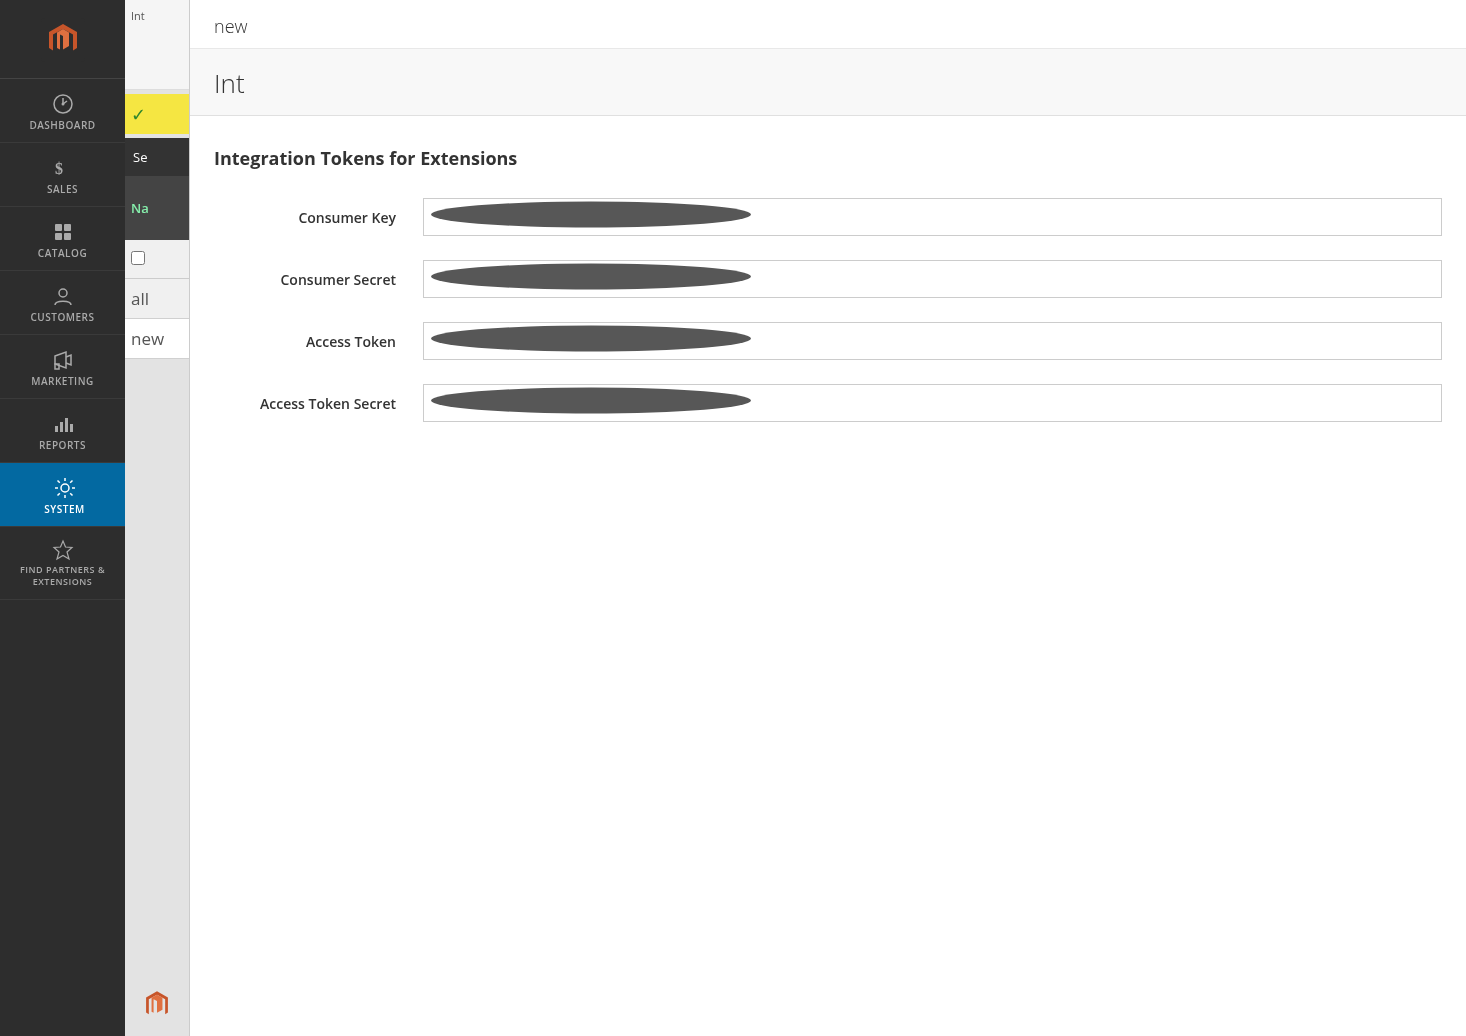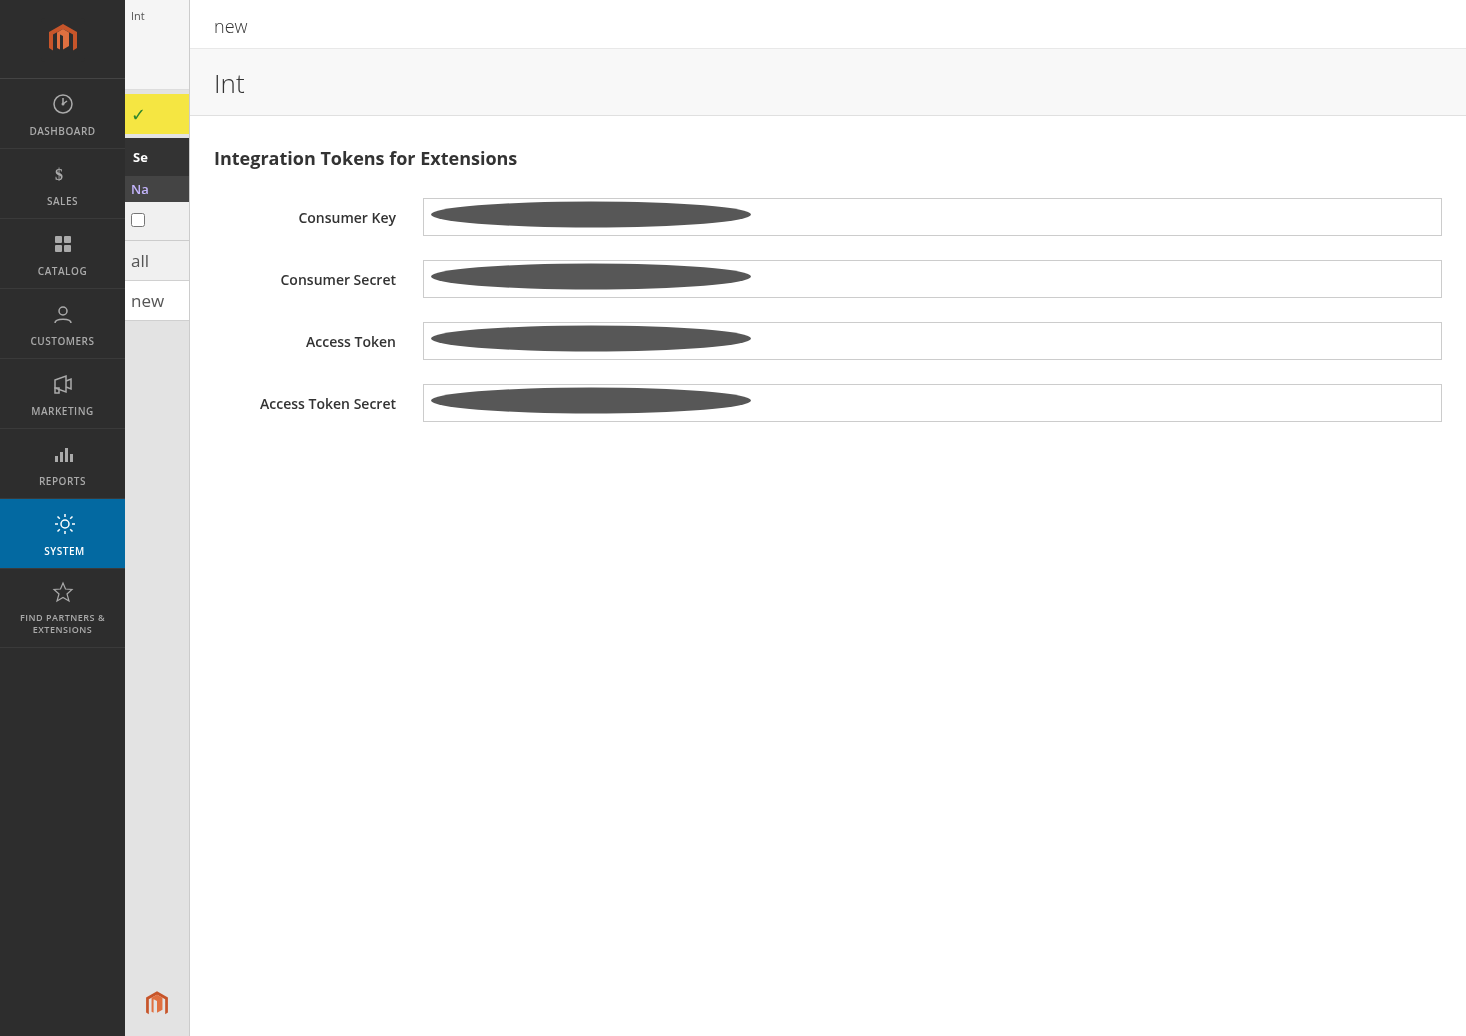--- a/index.html
+++ b/index.html
@@ -40,21 +40,20 @@
       justify-content: center;
       padding: 14px 8px 10px;
       color: #aaa;
       font-size: 10px;
       font-weight: 600;
       letter-spacing: 0.5px;
       text-transform: uppercase;
       cursor: pointer;
       border-bottom: 1px solid #3a3a3a;
       text-align: center;
-      gap: 6px;
       text-decoration: none;
     }
     .sidebar-item.active { background: #0369a1; color: #fff; padding-left: 12px; }
     .sidebar-item .icon {
       font-size: 20px;
       line-height: 1;
     }
     .sidebar-item-label { font-size: 10px; }
     .find-partners {
       font-size: 9px;
@@ -70,21 +69,21 @@
       display: flex;
       flex-direction: column;
       border-right: 1px solid #ccc;
       overflow: hidden;
     }
     .list-panel-header {
       background: #333;
       color: #fff;
       font-size: 13px;
       padding: 10px 8px;
-      font-weight: 700;
+      font-weight: 400;
     }
     .list-panel-row {
       padding: 8px 6px;
       font-size: 17px;
       color: #555;
       border-bottom: 1px solid #d0d0d0;
       background: #f0f0f0;
     }
     .list-panel-row.active { background: #fff; }
     .list-panel-checkbox {
@@ -306,21 +305,21 @@
   </div>
 
   <div class="yellow-notice">
     <span class="checkmark-green">✓</span>
   </div>
 
   <div class="list-panel-header">
     <span>Se</span>
   </div>
 
-  <div style="background:#444;color:#c4b5fd;font-size:13px;padding:4px 6px;font-weight:600;">
+  <div style="background:#444;color:#86efac;font-size:13px;padding:23px 6px;font-weight:600;">
     <span>Na</span>
   </div>
 
   <div style="padding:8px 6px;border-bottom:1px solid #ccc;background:#f0f0f0;">
     <input type="checkbox" class="list-panel-checkbox" style="">
   </div>
 
   <div class="list-panel-row">
     <span>all</span>
   </div>

